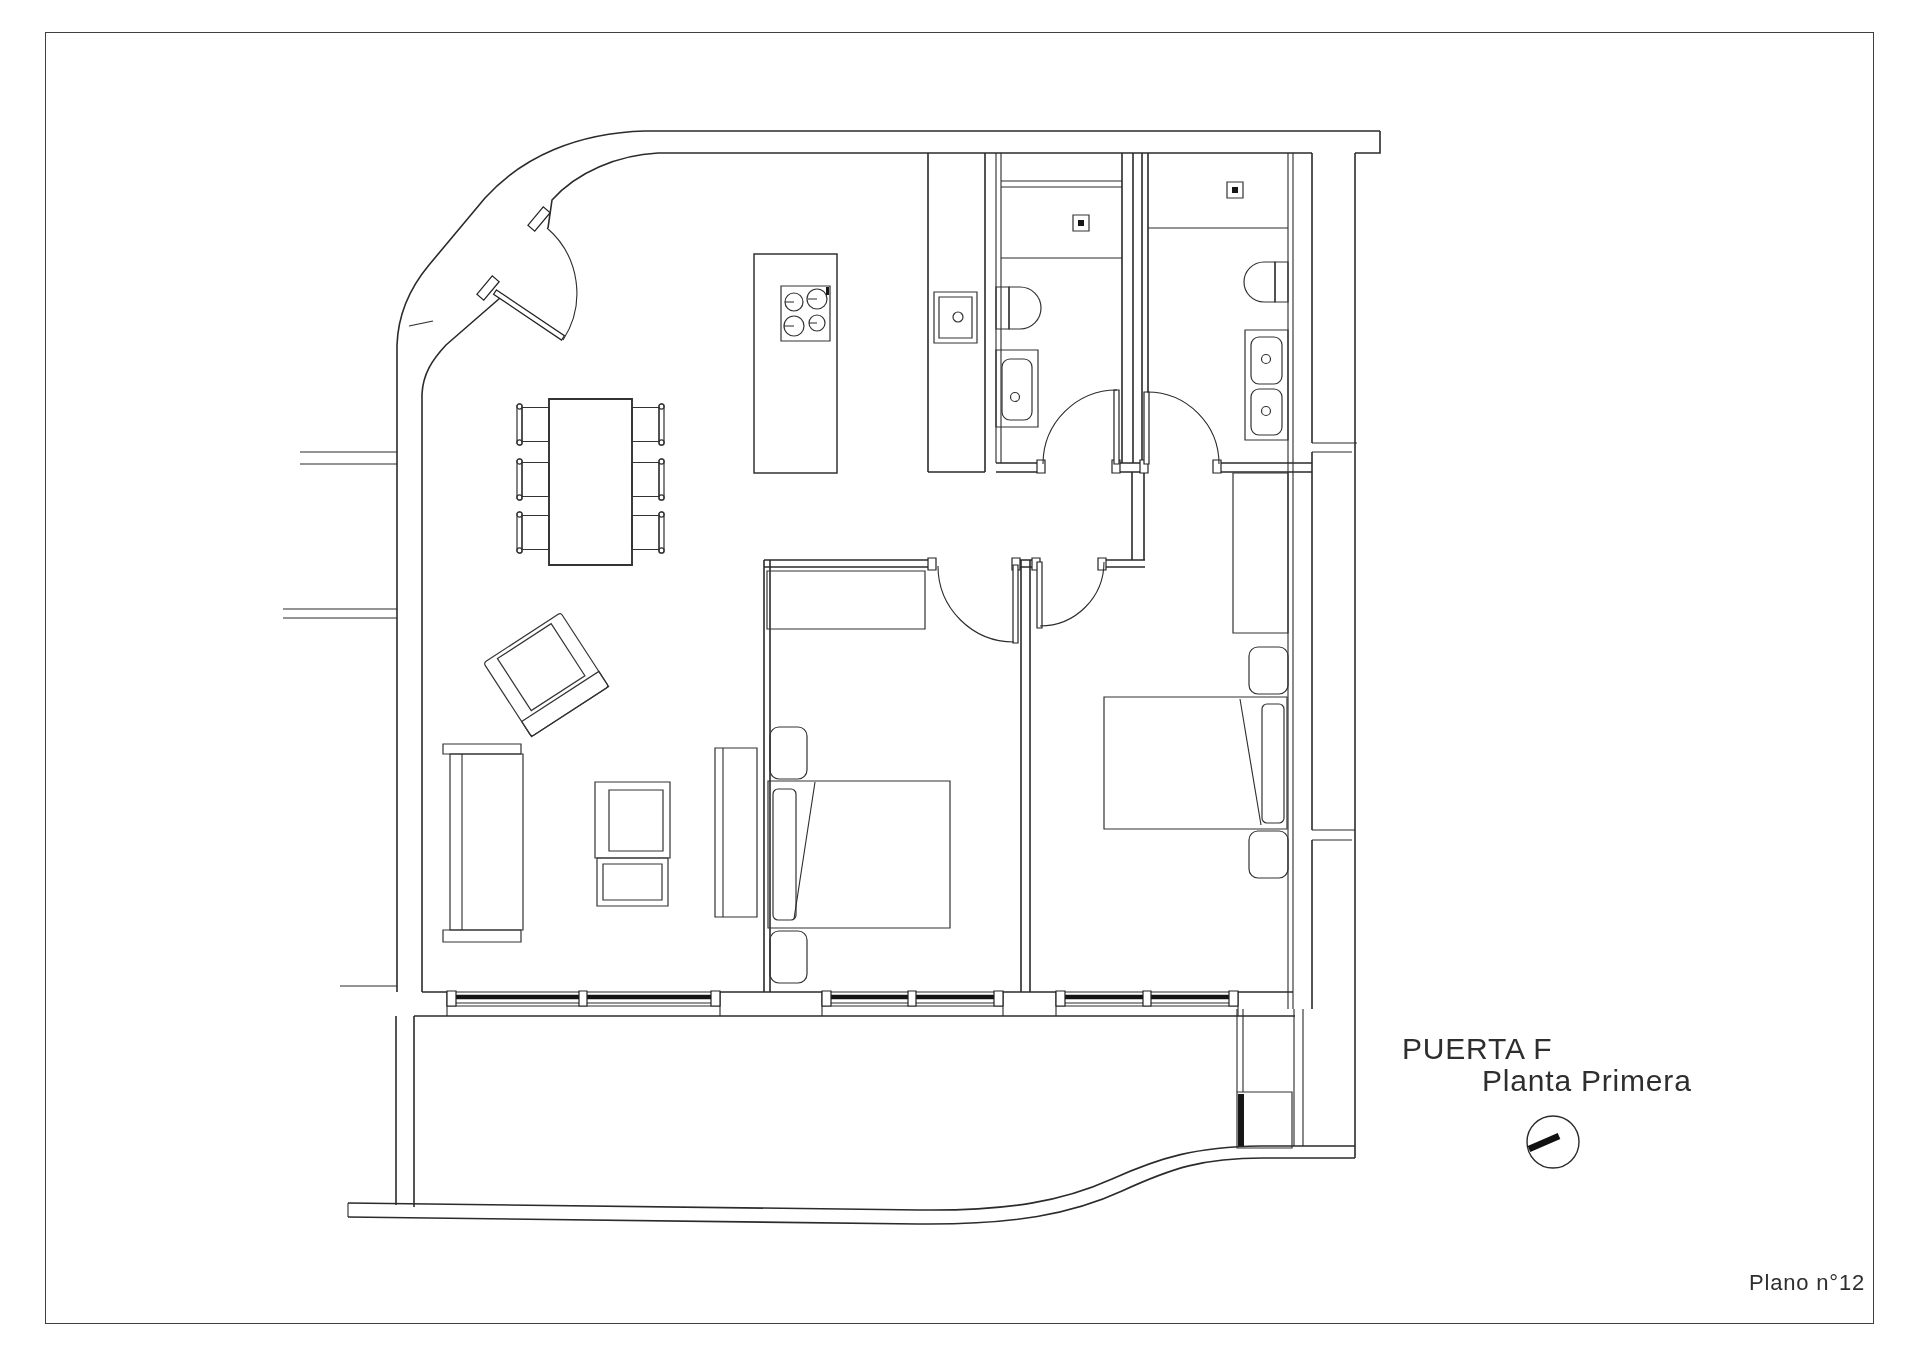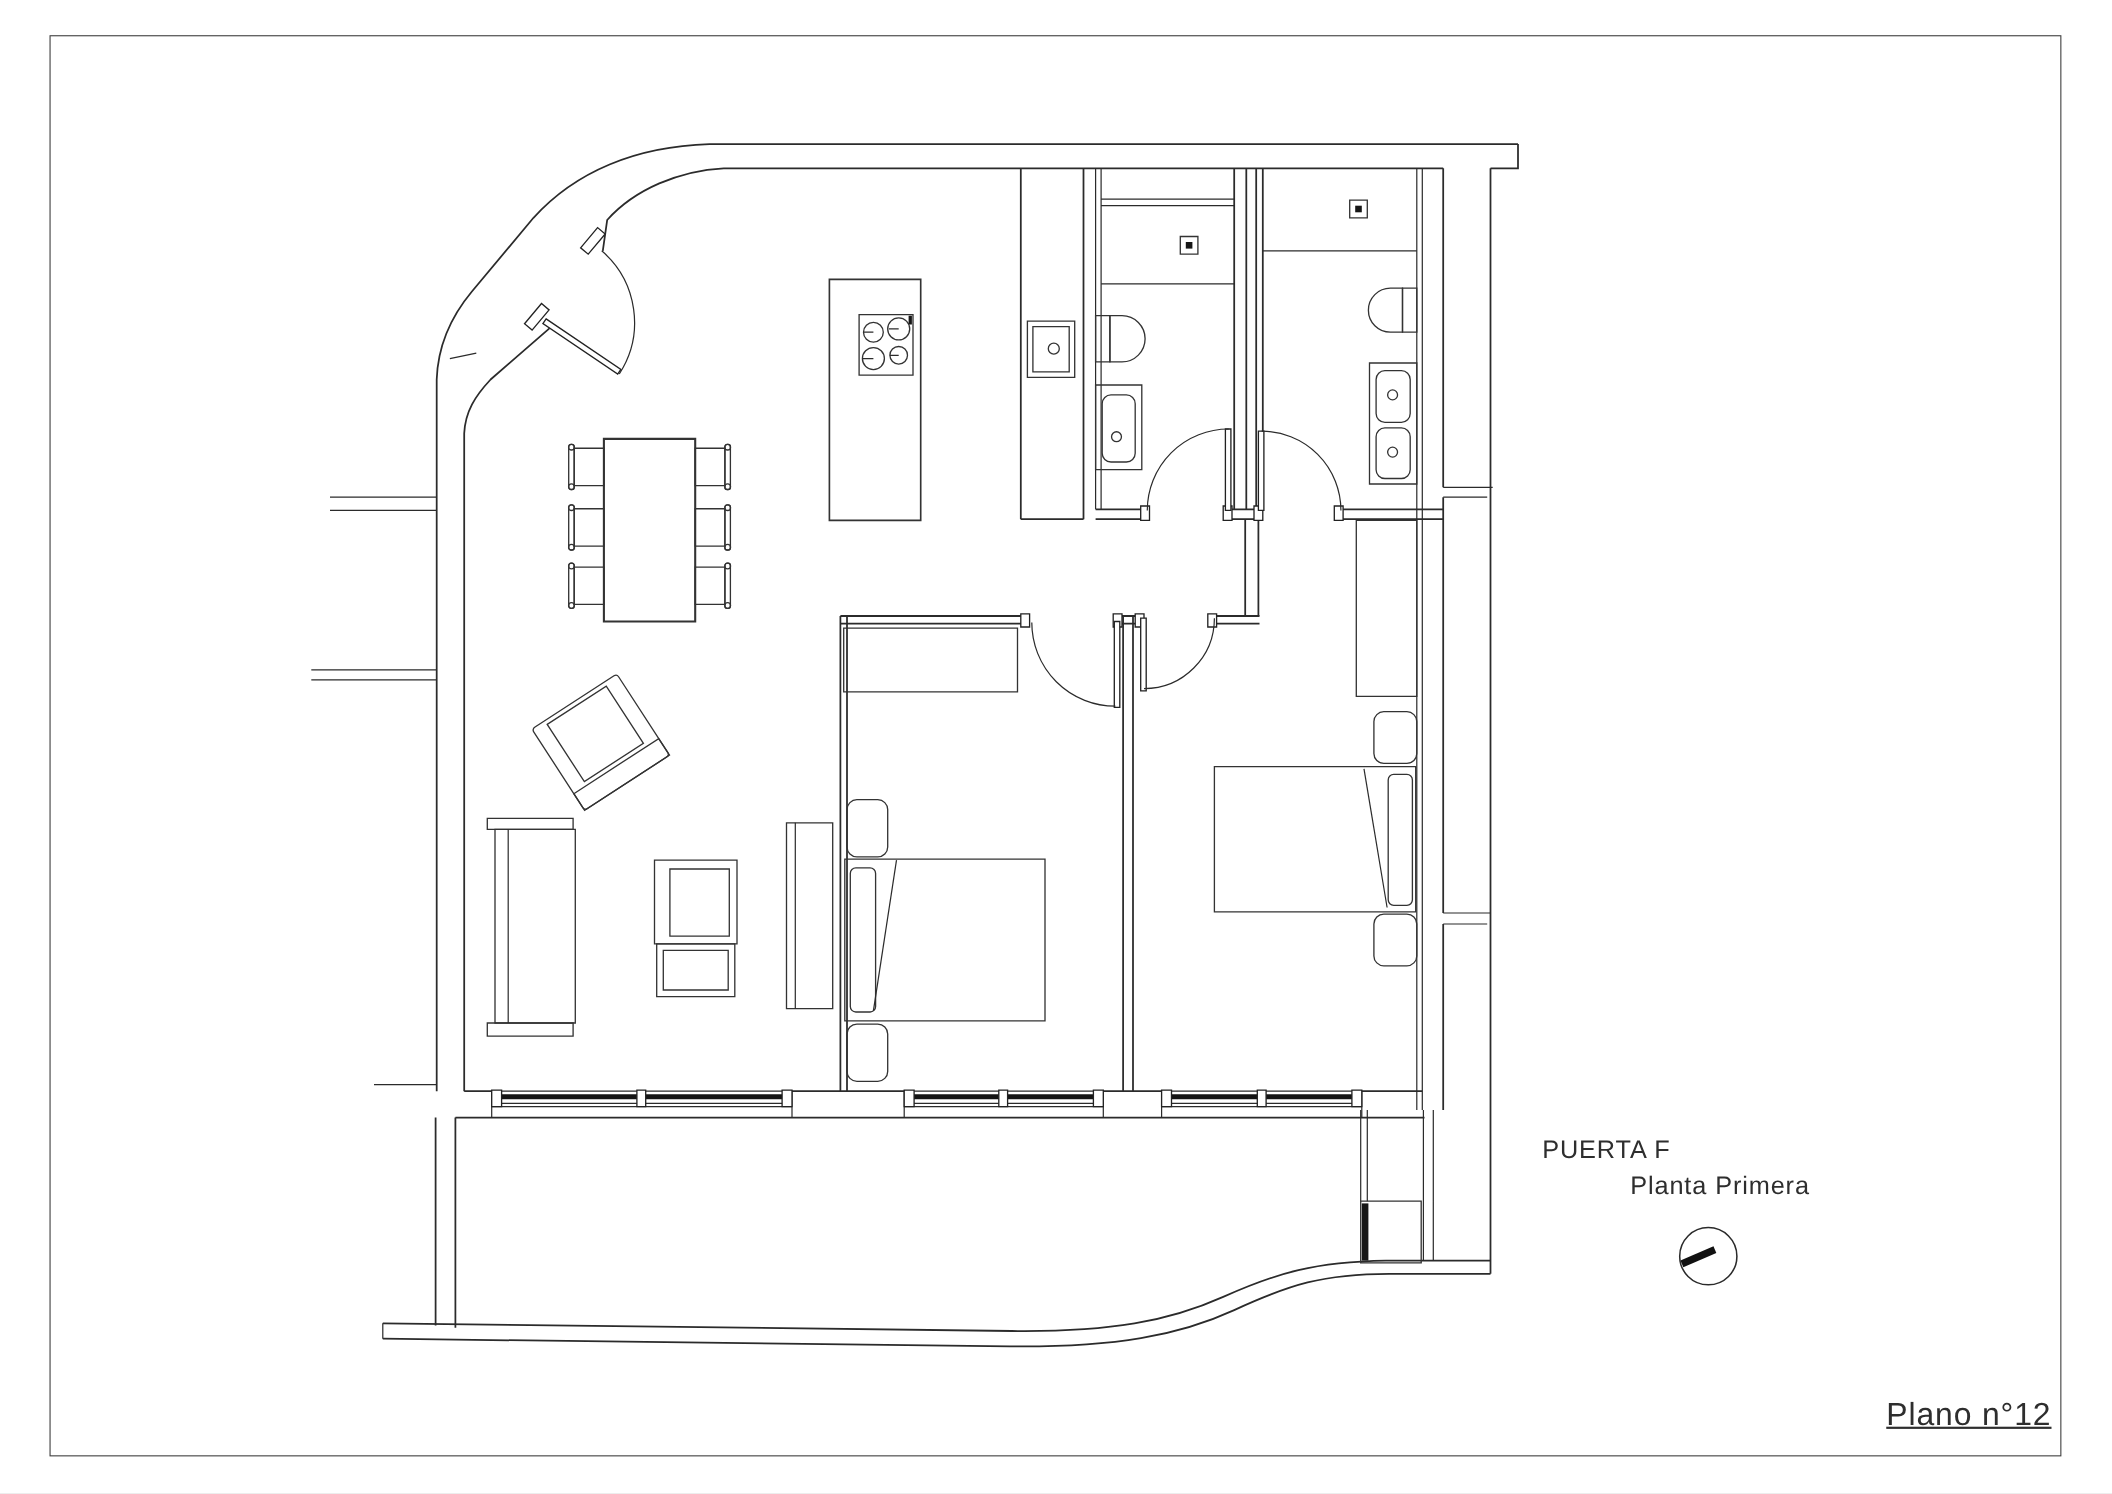--- a/index.html
+++ b/index.html
@@ -20,23 +20,23 @@
   svg.plan *{vector-effect:non-scaling-stroke;}
   .ln{stroke:#2b2b2b;fill:none;stroke-width:1.6;stroke-linecap:butt;}
   .thin{stroke:#2b2b2b;fill:none;stroke-width:1.1;}
   .furn-nf{stroke:#333;fill:none;stroke-width:1.2;}
   .dark{fill:#161616;stroke:none;}
   .winband{stroke:#141414;stroke-width:4.5;fill:none;}
   .jamb{stroke:#222;fill:#fff;stroke-width:1.2;}
   .hand{stroke:#111;stroke-width:6.5;fill:none;}
   .label{
     position:absolute;color:#2e2e2e;
-    font-size:23px;letter-spacing:0.8px;white-space:nowrap;
+    font-size:30px;letter-spacing:0.8px;white-space:nowrap;
   }
-  .label.small{font-size:29px;text-decoration:underline;}
+  .label.small{font-size:22px;}
 </style>
 </head>
 <body>
 
 <div class="page">
   <div class="sheet-border"></div>
 
   <svg class="plan" viewBox="0 0 1920 1358">
 
     <defs>

